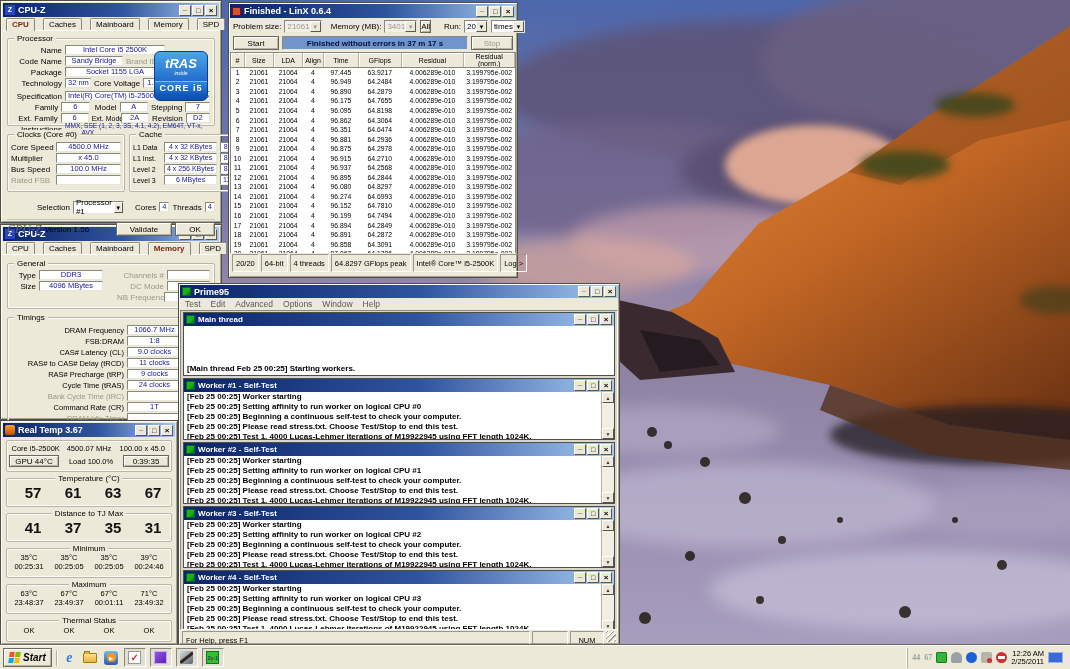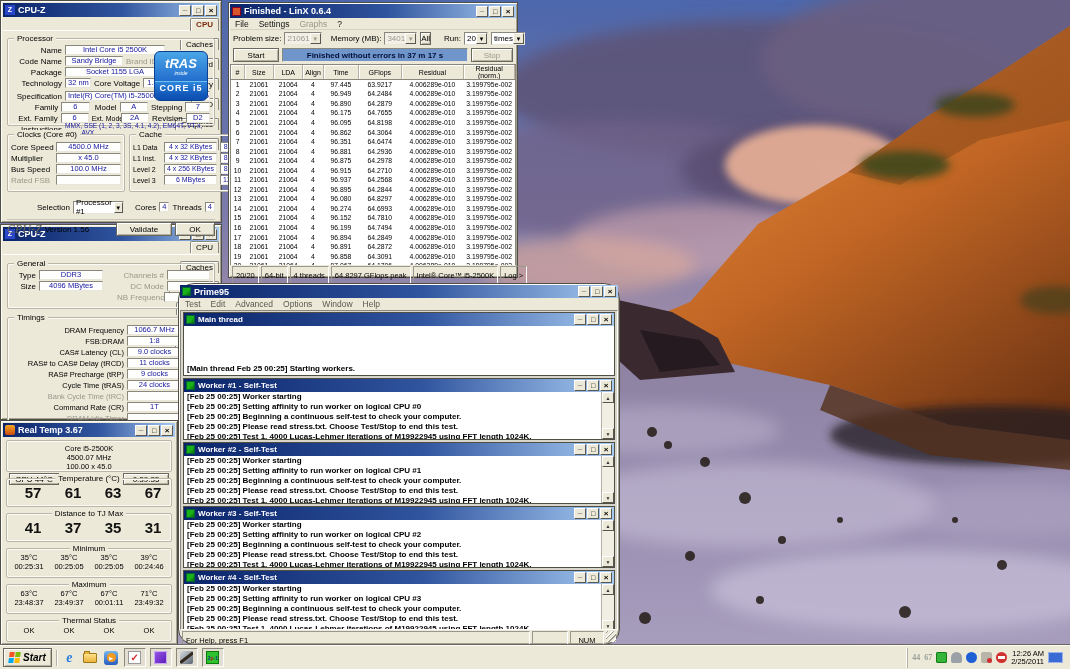--- a/index.html
+++ b/index.html
@@ -37,21 +37,21 @@
   .lbl.muted { color:#9a988c; }
   .row { display:flex; align-items:center; gap:3px; }
 
   .btn { background:#ece9d8; border:1px solid #6a675c;
          box-shadow: inset 1px 1px 0 #fff, inset -1px -1px 0 #b5b2a3;
          font-size:8px; text-align:center; color:#000; display:flex; align-items:center; justify-content:center; }
   .btn.disabled { color:#9a988c; }
 
   
   .tabs { display:flex; align-items:flex-end; height:14px; padding-left:3px; gap:8px;
-          border-bottom:1px solid #fff;flex-direction:column; }
+          border-bottom:1px solid #fff; }
   .tab { background:#ece9d8; border:1px solid #8a887c; border-bottom:none;
          border-radius:2px 2px 0 0; padding:1px 5px 1px 5px; font-size:8px; line-height:9px;
          box-shadow: inset 1px 1px 0 #fff; }
   .tab.active { font-weight:bold; color:#7c2a0c; padding-bottom:2px; position:relative; top:1px; }
 
   
   .cpuz-body { padding:3px 4px; position:relative; }
   .intel-logo { position:absolute; right:6px; top:12px; width:54px; height:50px; border-radius:6px;
                 background:linear-gradient(180deg,#4aa6e8 0%,#1b64c8 70%,#0d4fb0 100%);
                 border:1px solid #0a3f92; color:#fff; text-align:center; overflow:hidden; }
@@ -425,26 +425,20 @@
   <div class="win" style="left:228px; top:2px; width:290px; height:276px; z-index:3; padding:1px;">
     <div class="titlebar">
       <div class="ticon" style="width:9px;height:9px;background:#d8542a;border:1px solid #802; "></div>
       <span class="t-title">Finished - LinX 0.6.4</span>
       <div class="capbtns">
         <div class="capbtn btn-min"></div>
         <div class="capbtn btn-max"></div>
         <div class="capbtn btn-cls"></div>
       </div>
     </div>
-    <div class="menu" id="linx-menu" style="border-bottom:1px solid #d5d2c4;">
-        <span class="mi">File</span>
-        <span class="mi">Settings</span>
-        <span class="mi disabled">Graphs</span>
-        <span class="mi">?</span>
-      </div>
     <div class="row" style="padding:2px 3px; height:17px;">
       <span class="lbl">Problem size:</span>
       <div class="combo disabled" style="width:38px;">
         <span>21061</span>
           <span class="arr">▼</span>
       </div>
       <span class="lbl" style="margin-left:6px;">Memory (MB):</span>
       <div class="combo disabled" style="width:36px;">
         <span>3401</span>
           <span class="arr">▼</span>
@@ -696,21 +690,21 @@
     <div class="statusbar" id="linx-status">
         <div class="scell">20/20</div>
         <div class="scell">64-bit</div>
         <div class="scell">4 threads</div>
         <div class="scell" style="width: 86px;">64.8297 GFlops peak</div>
         <div class="scell" style="flex: 1 1 0%;">Intel® Core™ i5-2500K</div>
         <div class="scell">Log &gt;</div>
       </div>
   </div>
 
-  <div class="win" style="left:178px; top:283px; width:442px; height:362px; z-index:4; padding:1px;border-radius:16px;">
+  <div class="win" style="left:178px; top:283px; width:442px; height:362px; z-index:4; padding:1px;">
     <div class="titlebar" style="height:13px;">
       <div class="ticon" style="width:9px;height:9px;background:linear-gradient(135deg,#19b219 55%,#0a6a0a);border:1px solid #063;"></div>
       <span class="t-title">Prime95</span>
       <div class="capbtns">
         <div class="capbtn btn-min"></div>
         <div class="capbtn btn-max"></div>
         <div class="capbtn btn-cls"></div>
       </div>
     </div>
     <div class="menu" id="p95-menu" style="color:#5a584e;">
@@ -848,21 +842,21 @@
       <div class="ticon" style="width:10px;height:10px;background:linear-gradient(180deg,#f5a623,#c84a0a);border-radius:2px;"></div>
       <span class="t-title">Real Temp 3.67</span>
       <div class="capbtns">
         <div class="capbtn btn-min"></div>
         <div class="capbtn btn-max"></div>
         <div class="capbtn btn-cls"></div>
       </div>
     </div>
     <div style="padding:3px 3px 0;">
       <div class="grp" style="padding:3px 2px 2px; height:32px;">
-        <div class="rt-grid4" style="margin-bottom:2px;flex-direction:column;">
+        <div class="rt-grid4" style="margin-bottom:2px;">
           <div class="rt-small">Core i5-2500K</div>
           <div class="rt-small">4500.07 MHz</div>
           <div class="rt-small">100.00 x 45.0</div>
         </div>
         <div style="display:flex; align-items:center;">
           <div class="btn" style="width:50px; height:12px;">GPU  44°C</div>
           <div class="rt-small" style="flex:1; text-align:center;">Load 100.0%</div>
           <div class="btn" style="width:46px; height:12px;">0:39:35</div>
         </div>
       </div>

